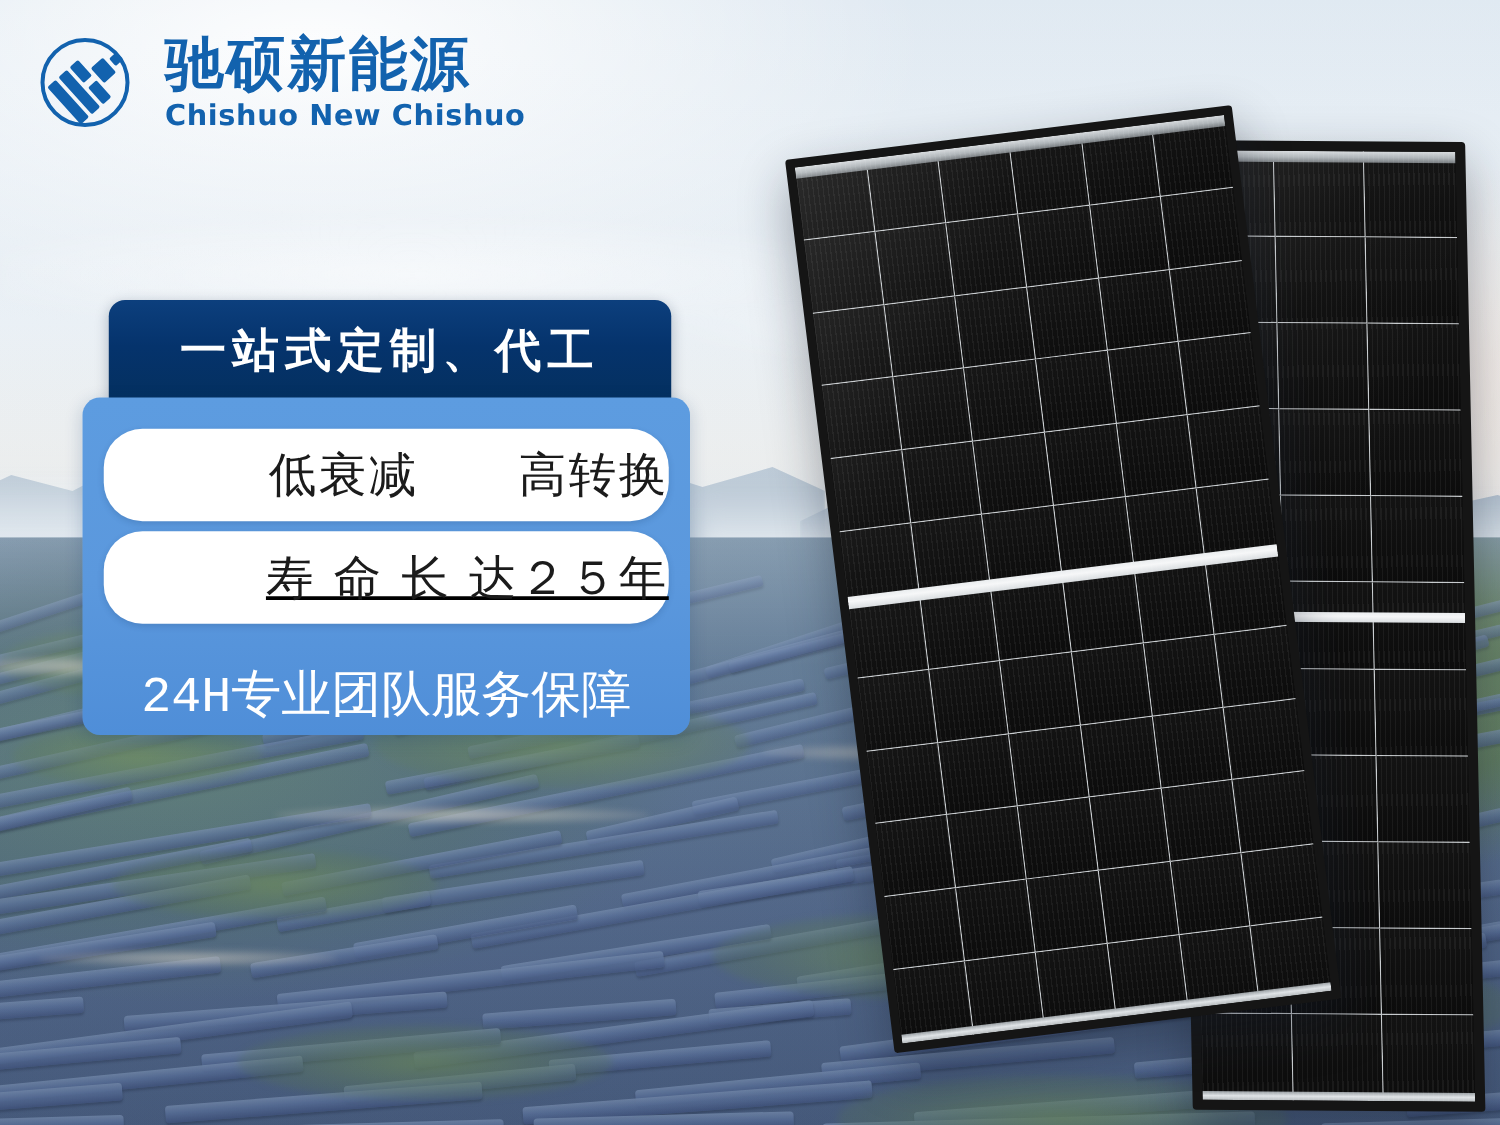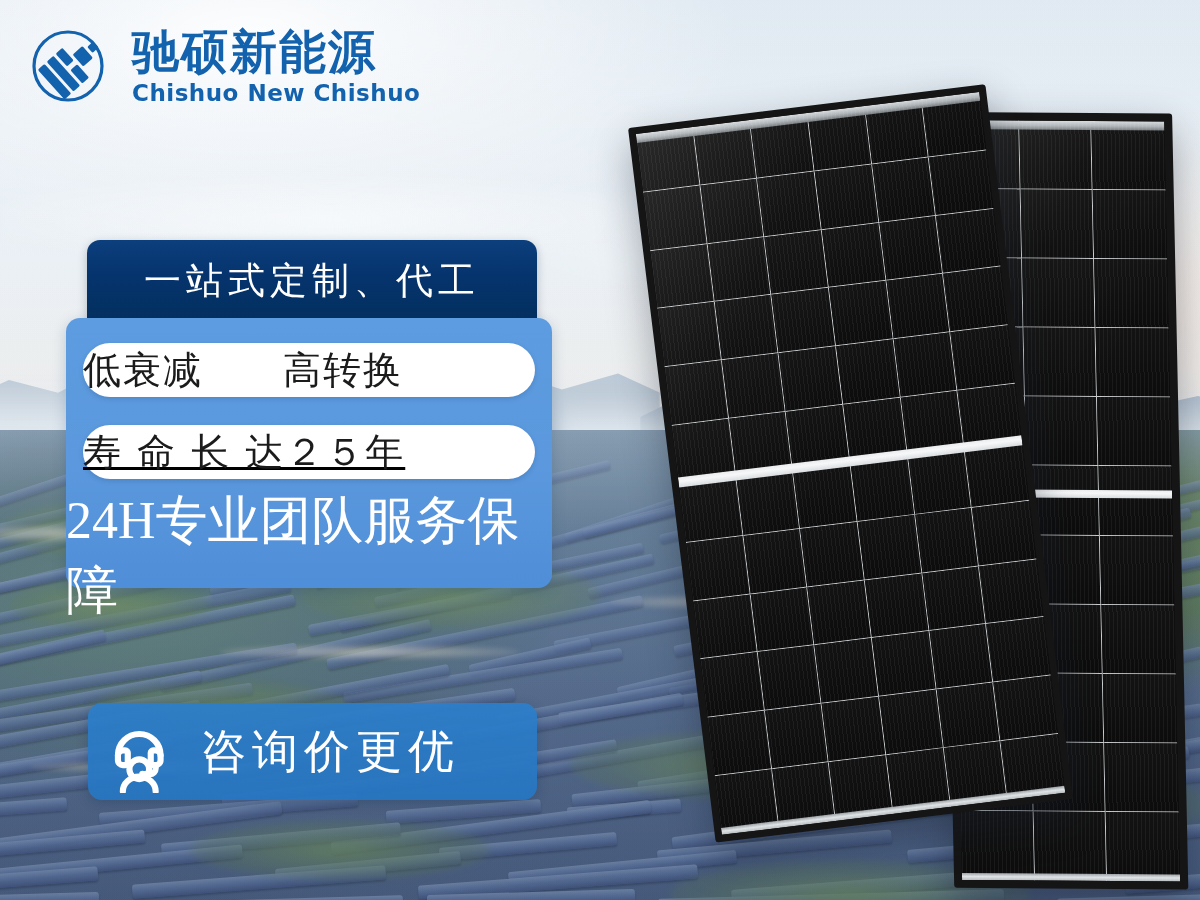--- a/index.html
+++ b/index.html
@@ -161,50 +161,50 @@
 
   
   #banner-custom{
     position:absolute;left:87px;top:240px;width:450px;height:82px;
     border-radius:13px 13px 0 0;
     background:linear-gradient(180deg,#0c3f7d 0%,#05336c 45%,#04305f 100%);
     display:flex;align-items:center;justify-content:center;
     box-shadow:0 3px 10px rgba(10,30,60,.25);
   }
   #banner-custom .txt{
-    color:#fff;font-size:37px;letter-spacing:5px;font-weight:400;
+    color:#fff;font-size:37px;letter-spacing:5px;font-weight:700;
     font-family:"DejaVu Sans","Liberation Sans",sans-serif;
     text-align:right;
   }
 
   #panel-features{
     position:absolute;left:66px;top:318px;width:486px;height:270px;
     border-radius:14px;
     background:linear-gradient(180deg,#5d9ce0 0%,#5b98dd 55%,#4f8ed8 100%);
     box-shadow:0 4px 14px rgba(20,60,110,.22);
   }
   .pill{
-    position:absolute;left:17px;width:452px;height:54px;
+    position:absolute;left:17px;width:452px;height:74px;
     background:#fff;border-radius:31px;
-    display:flex;align-items:center;justify-content:flex-start;
+    display:flex;align-items:center;justify-content:flex-end;
     box-shadow:0 2px 5px rgba(15,50,95,.18);
   }
   .pill .txt{
     color:#1b1b1b;font-size:38px;font-weight:500;letter-spacing:2px;
     font-family:"DejaVu Sans","Liberation Sans",sans-serif;
   }
   #pill-low{top:25px;}
   #pill-life{top:107px;text-decoration:underline;}
   #feature-24h{
     position:absolute;left:0;top:184px;width:486px;height:62px;
     display:flex;align-items:center;justify-content:center;
   }
   #feature-24h .txt{
-    color:#fff;font-size:52px;font-weight:500;letter-spacing:0px;
-    font-family:Liberation Serif, serif;
+    color:#fff;font-size:40px;font-weight:500;letter-spacing:0px;
+    font-family:Liberation Mono, monospace;
     margin-top:45px;
   }
 
   #badge-warranty{
     position:absolute;left:87px;top:588px;width:448px;height:98px;
     border-radius:12px;
     background:linear-gradient(180deg,rgba(22,109,181,.95) 0%,rgba(19,99,169,.95) 100%);
     display:flex;align-items:center;justify-content:center;
     box-shadow:0 3px 12px rgba(10,40,80,.25);
   }
@@ -519,28 +519,14 @@
     </div>
     <div class="pill" id="pill-life">
       <span class="txt">寿 命 长 达２５年</span>
     </div>
     <div id="feature-24h">
       <span class="txt">24H专业团队服务保障</span>
     </div>
   </div>
 
 
-  <div id="badge-consult">
-    <svg class="headset-icon" viewBox="0 0 100 100">
-      <g fill="none" stroke="#ffffff" stroke-width="7.5" stroke-linecap="round" stroke-linejoin="round">
-        <path d="M17 54 A26 26 0 1 1 69 54"></path>
-        <path d="M17 54 v6 a6 6 0 0 0 6 6 h3 a3 3 0 0 0 3-3 V51 a3 3 0 0 0 -3 -3 h-3 a6 6 0 0 0 -6 6 z"></path>
-        <path d="M69 54 v6 a6 6 0 0 1 -6 6 h-3 a3 3 0 0 1 -3 -3 V51 a3 3 0 0 1 3 -3 h3 a6 6 0 0 1 6 6 z"></path>
-        <path d="M63 66 v4 a7 7 0 0 1 -7 7 H50"></path>
-        <circle cx="47" cy="77" r="4" fill="#ffffff" stroke="none"></circle>
-        <circle cx="43" cy="71" r="12"></circle>
-        <path d="M23 98 a20 18 0 0 1 40 0"></path>
-      </g>
-    </svg>
-    <span class="txt">咨询价更优</span>
-  </div>
 
 </div>
 
 </body></html>

